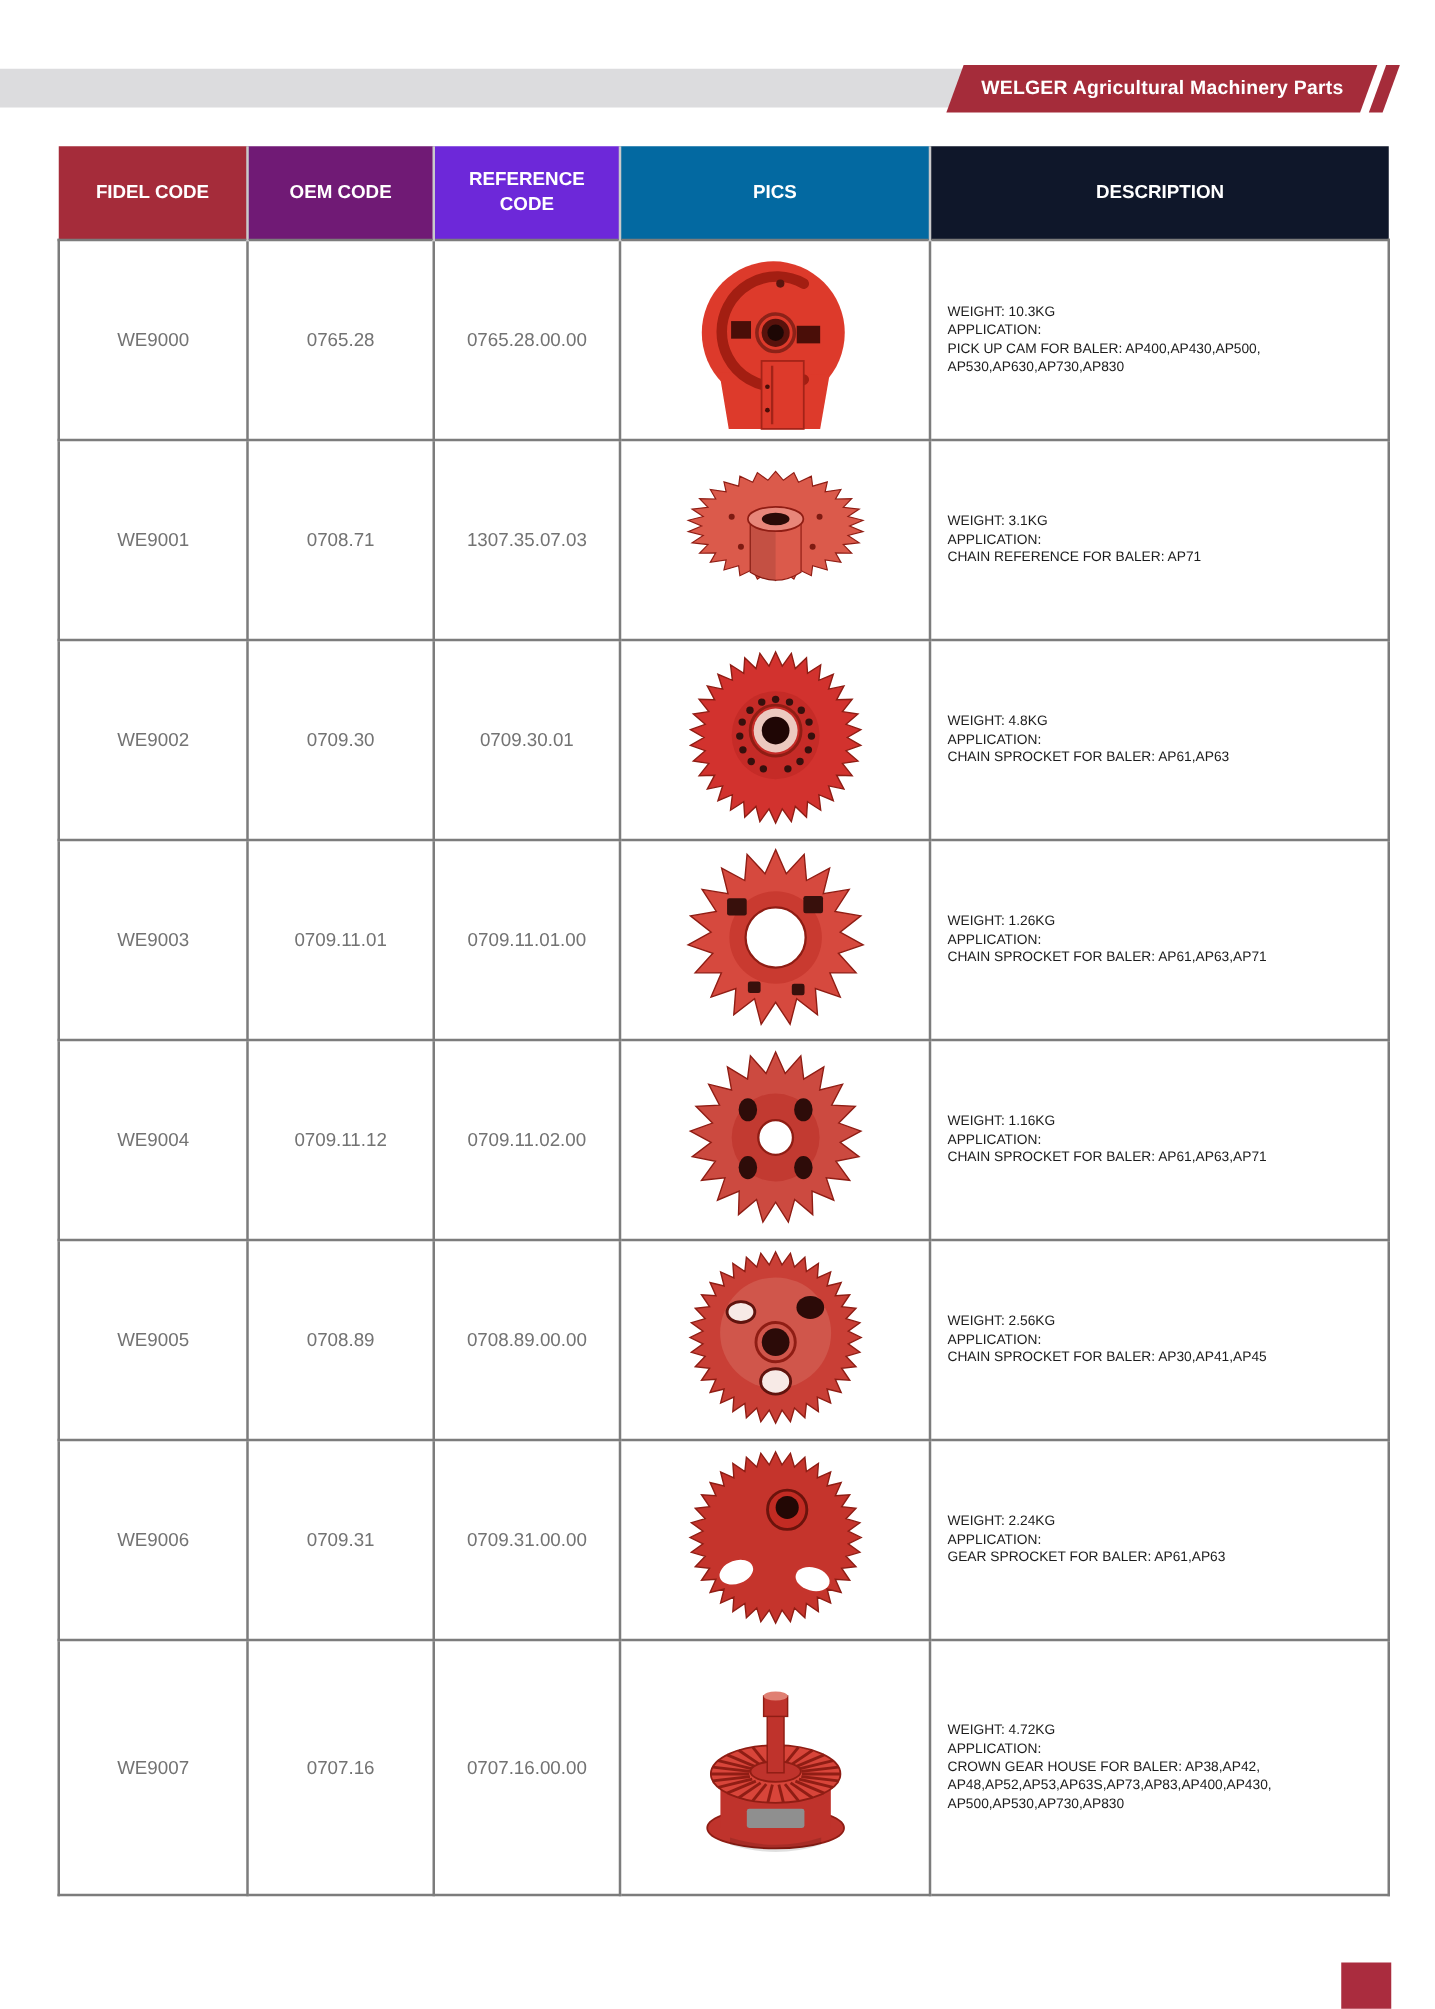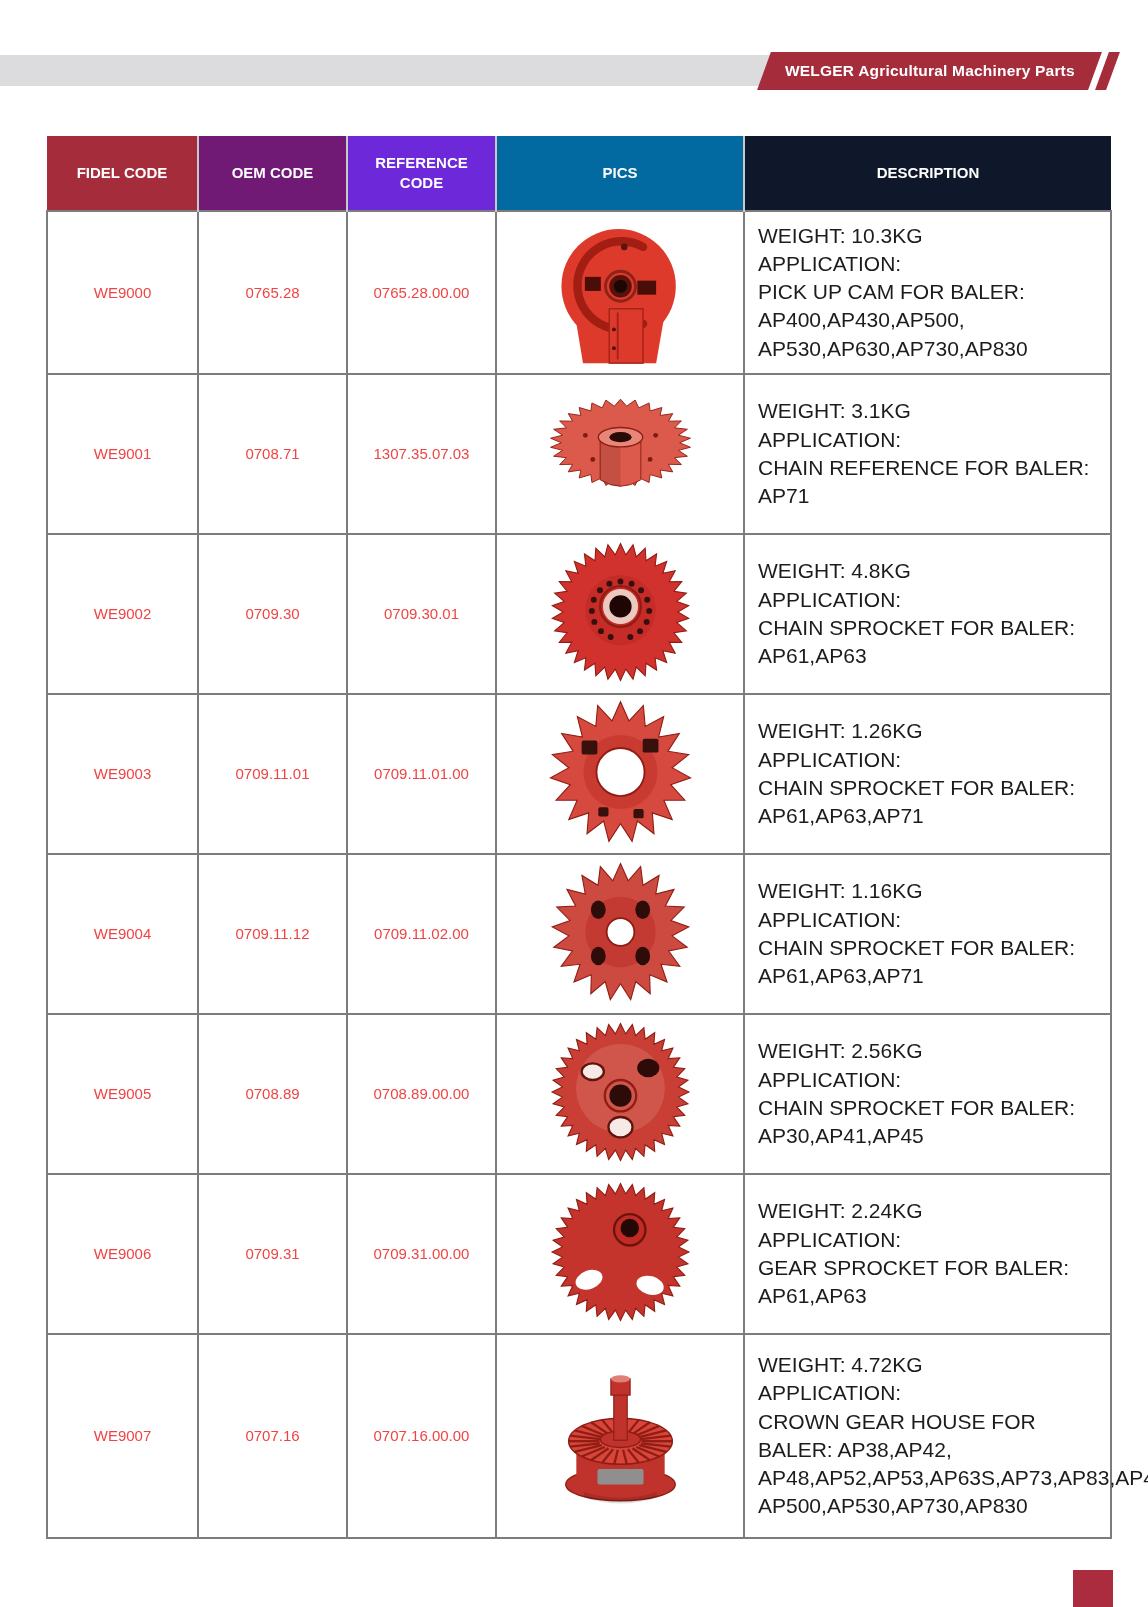--- a/index.html
+++ b/index.html
@@ -10,28 +10,28 @@
   
   .topbar{position:absolute;top:55px;left:-22px;width:792px;height:31px;
     background:#dcdcde;transform:skewX(-20deg);}
   .banner{position:absolute;top:52px;left:764px;width:331px;height:38px;
     transform:skewX(-20deg);display:flex;align-items:center;justify-content:center;}
   .banner-label{transform:skewX(20deg);color:#ffffff;font-weight:bold;
     font-size:15.5px;letter-spacing:.2px;white-space:nowrap;}
   .banner-slash{position:absolute;top:52px;left:1102px;width:11px;height:38px;
     transform:skewX(-20deg);}
   
-  table.parts{position:absolute;left:46px;top:136px;width:1064px;
+  table.parts{position:absolute;left:46px;top:117px;width:1064px;
     border-collapse:collapse;table-layout:fixed;}
   th{height:74px;color:#ffffff;font-size:15px;font-weight:bold;text-align:center;
     vertical-align:middle;border:none;border-left:2.5px solid #c9c9ca;line-height:1.35;padding:0 6px;}
   th:first-child{border-left:none;}
   td{border:2px solid #7c7c7c;background:#ffffff;vertical-align:middle;padding:0;}
-  td.code{text-align:center;font-size:15px;color:#ef4444;}
-  td.desc{font-size:21px;color:#1c1c1c;padding:10px 8px 10px 13px;
+  td.code{text-align:center;font-size:15px;color:#737373;}
+  td.desc{font-size:11px;color:#1c1c1c;padding:10px 8px 10px 13px;
     line-height:1.34;white-space:pre-line;text-align:left;}
   td.pics{text-align:center;}
   tbody tr{height:160px;}
   tbody tr:last-child{height:204px;}
   .picwrap{display:inline-block;line-height:0;}
   
   .corner{position:absolute;left:1073px;top:1570px;width:40px;height:37px;}
 </style>
 </head>
 <body>

